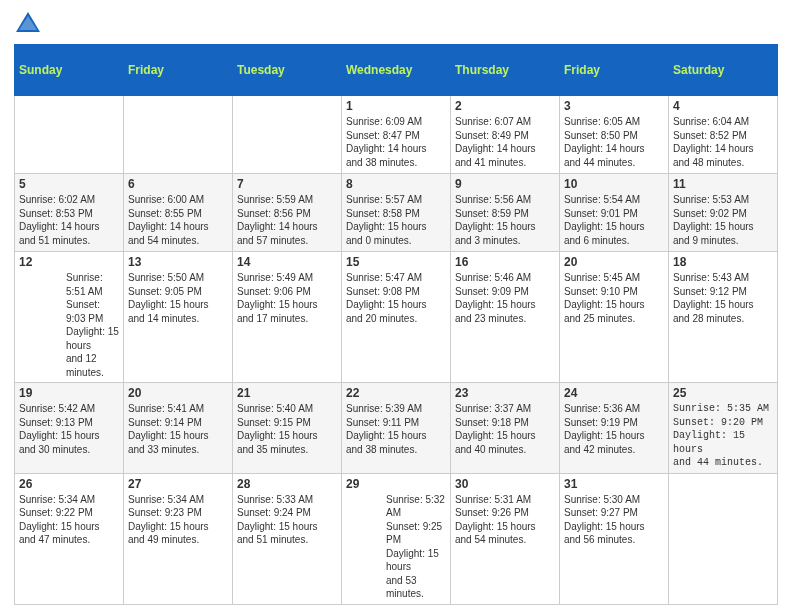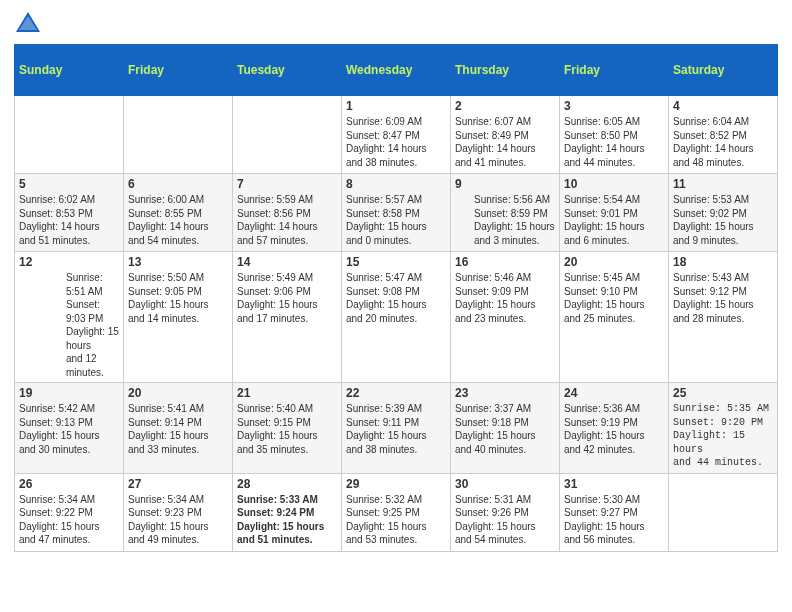--- a/index.html
+++ b/index.html
@@ -190,21 +190,21 @@
           </td>
           <td>
             <span class="day-num">8</span>
             <div class="day-info" style="white-space: pre-line;">Sunrise: 5:57 AM
 Sunset: 8:58 PM
 Daylight: 15 hours
 and 0 minutes.</div>
           </td>
           <td>
             <span class="day-num">9</span>
-            <div class="day-info" style="white-space: pre-line; margin-left: 19px;">Sunrise: 5:56 AM
+            <div class="day-info" style="white-space: pre-line;">Sunrise: 5:56 AM
 Sunset: 8:59 PM
 Daylight: 15 hours
 and 3 minutes.</div>
           </td>
           <td>
             <span class="day-num">10</span>
             <div class="day-info" style="white-space: pre-line;">Sunrise: 5:54 AM
 Sunset: 9:01 PM
 Daylight: 15 hours
 and 6 minutes.</div>
@@ -329,28 +329,28 @@
           </td>
           <td>
             <span class="day-num">27</span>
             <div class="day-info" style="white-space: pre-line;">Sunrise: 5:34 AM
 Sunset: 9:23 PM
 Daylight: 15 hours
 and 49 minutes.</div>
           </td>
           <td>
             <span class="day-num">28</span>
-            <div class="day-info" style="white-space: pre-line; font-weight: bold;">Sunrise: 5:33 AM
+            <div class="day-info" style="white-space: pre-line;">Sunrise: 5:33 AM
 Sunset: 9:24 PM
 Daylight: 15 hours
 and 51 minutes.</div>
           </td>
           <td>
             <span class="day-num">29</span>
-            <div class="day-info" style="white-space: pre-line;">Sunrise: 5:32 AM
+            <div class="day-info" style="white-space: pre-line; margin-left: 40px;">Sunrise: 5:32 AM
 Sunset: 9:25 PM
 Daylight: 15 hours
 and 53 minutes.</div>
           </td>
           <td>
             <span class="day-num">30</span>
             <div class="day-info" style="white-space: pre-line;">Sunrise: 5:31 AM
 Sunset: 9:26 PM
 Daylight: 15 hours
 and 54 minutes.</div>

